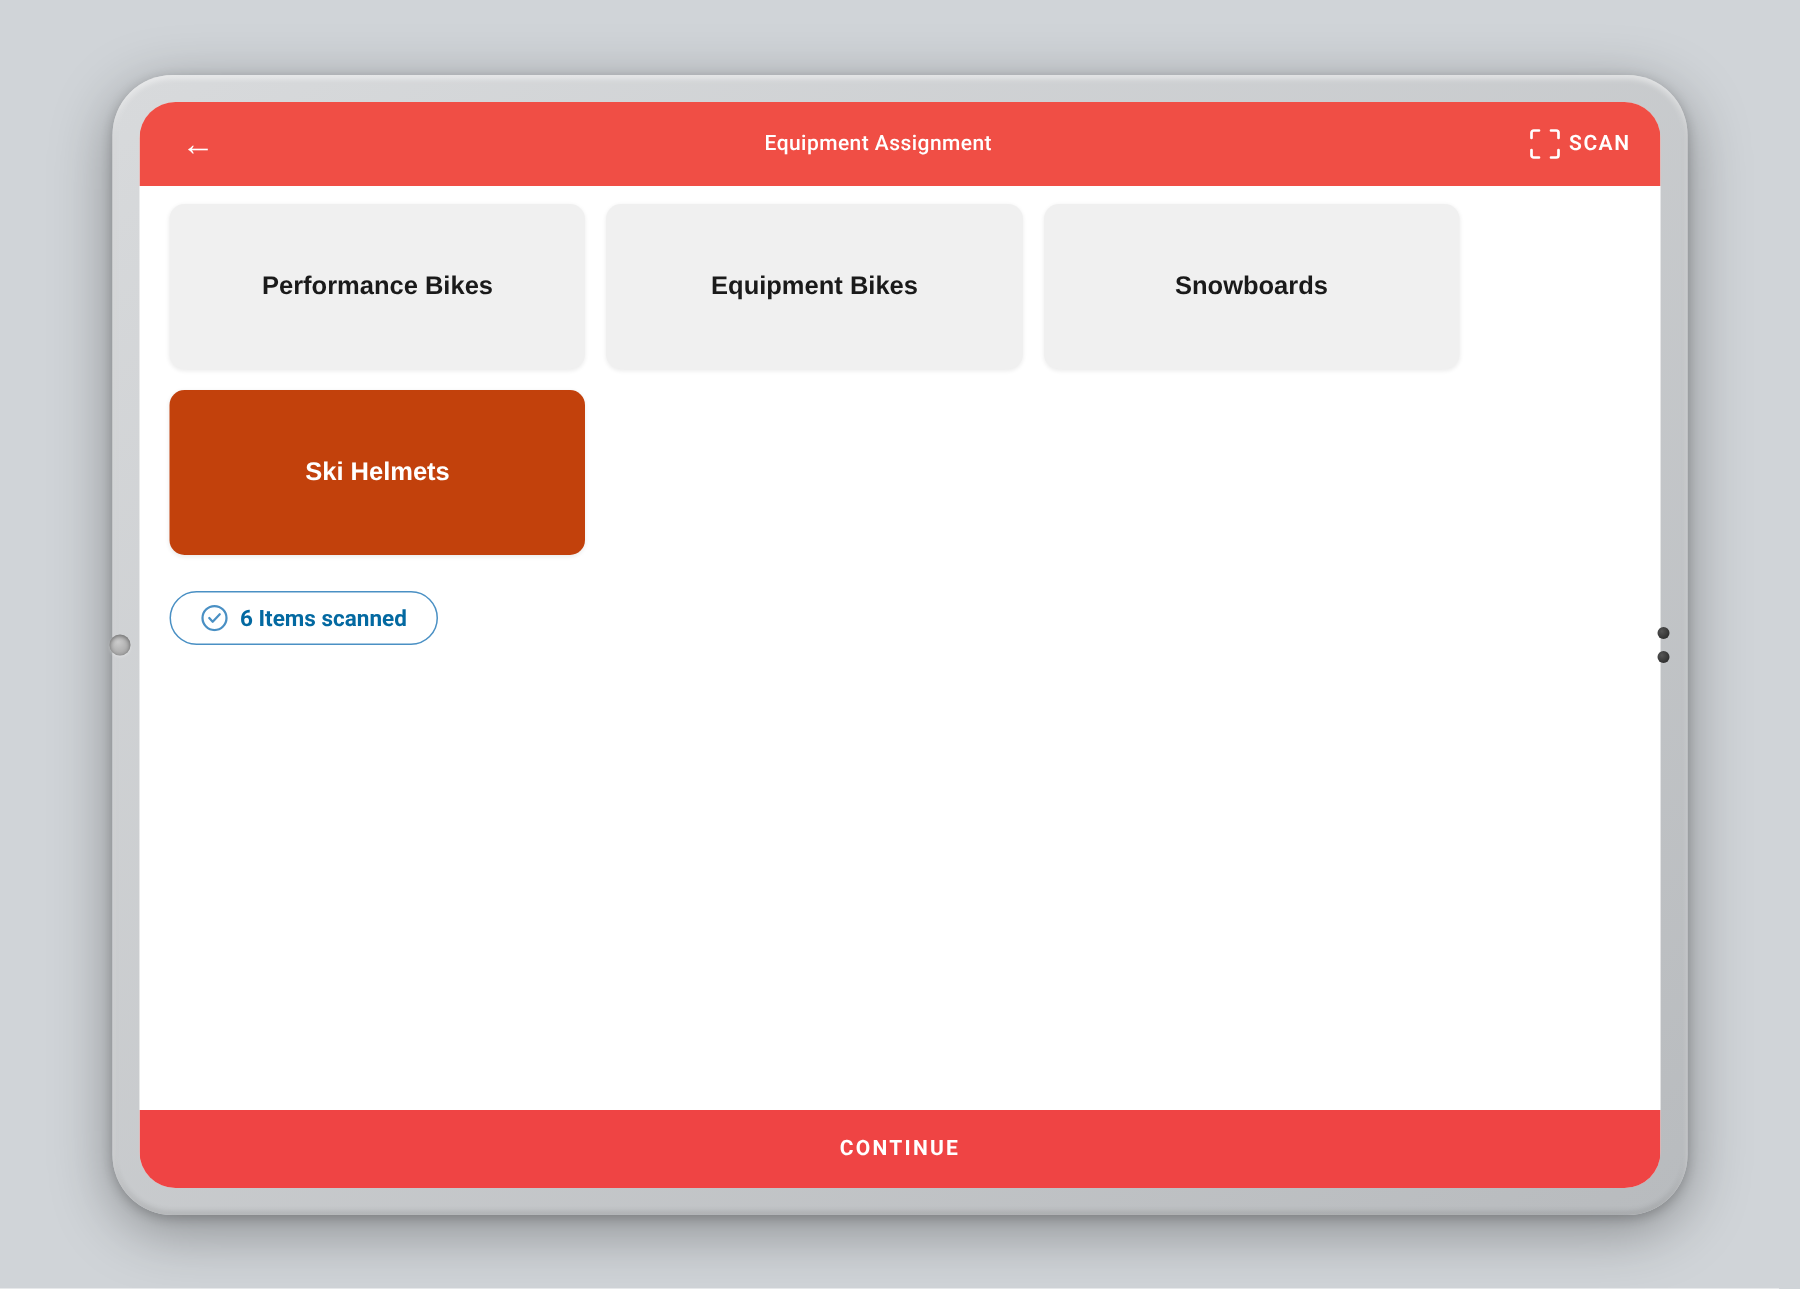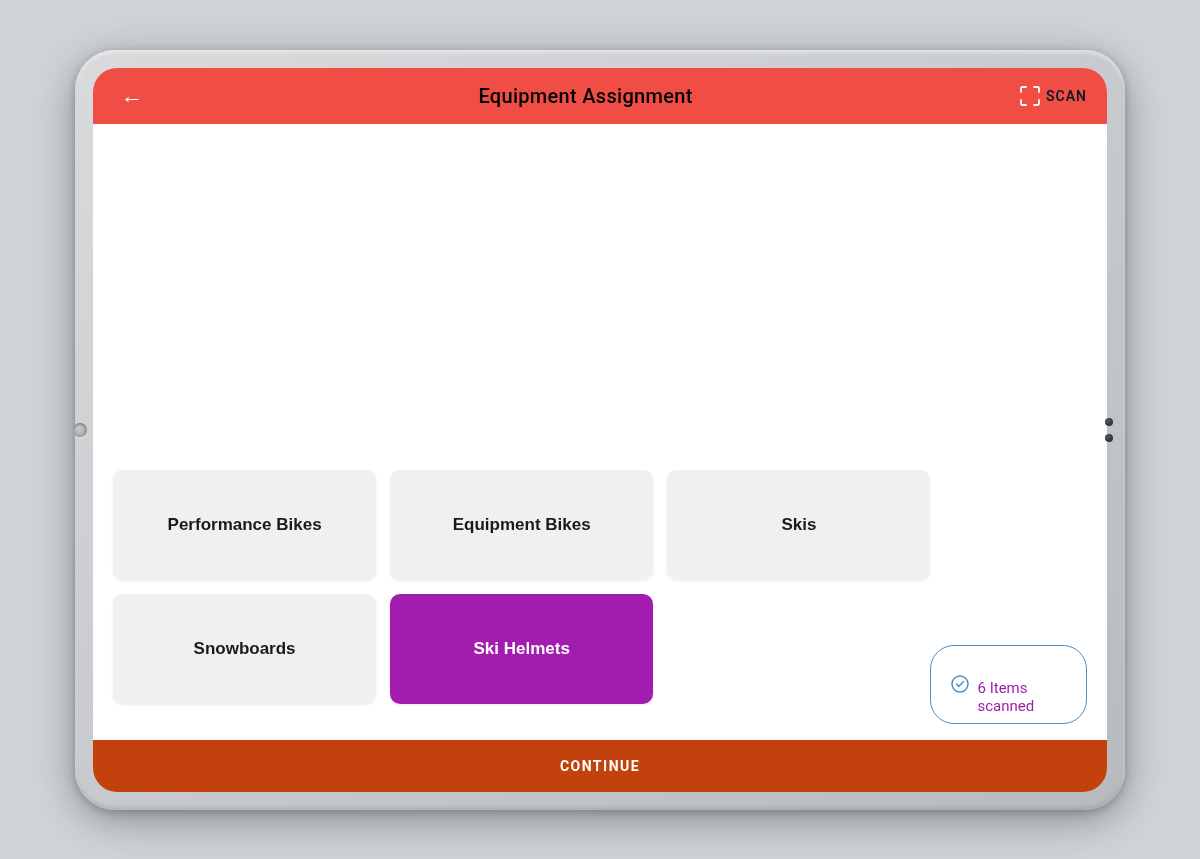--- a/index.html
+++ b/index.html
@@ -83,43 +83,44 @@
     .header-back {
       color: white;
       font-size: 22px;
       cursor: pointer;
       display: flex;
       align-items: center;
       padding: 4px 8px;
     }
 
     .header-title {
-      color: #000000;
-      font-size: 20px;
+      color: #ffffff;
+      font-size: 14px;
       font-weight: 500;
       letter-spacing: 0.3px;
     }
 
     .header-scan {
-      color: #0f172a;
+      color: #ffffff;
       font-size: 14px;
       font-weight: 600;
       letter-spacing: 1px;
       display: flex;
       align-items: center;
       gap: 6px;
       cursor: pointer;
     }
     
 
     .main-content {
       flex: 1;
-      padding: 24px 20px 16px 20px;
-      display: flex;
-      align-items: flex-end;
+      padding: 12px 20px 16px 20px;
+      display: flex;
+      flex-direction: column;
+      align-items: flex-start;
       background: white;
       overflow: hidden;
     }
 
     .grid {
       display: grid;
       grid-template-columns: repeat(3, 1fr);
       gap: 14px;
       width: 100%;
       max-width: 860px;
@@ -134,21 +135,21 @@
       align-items: center;
       justify-content: center;
       cursor: pointer;
       border: none;
       outline: none;
       box-shadow: 0 1px 3px rgba(0,0,0,0.08);
       transition: background 0.15s;
     }
 
     .grid-item.selected {
-      background: #a21caf;
+      background: #c2410c;
     }
 
     .grid-item-label {
       font-size: 17px;
       font-weight: 700;
       color: #1a1a1a;
       text-align: center;
       padding: 0 12px;
     }
 
@@ -168,27 +169,26 @@
     }
 
     .check-circle-icon {
       display: flex;
       align-items: center;
       justify-content: center;
     }
 
     .badge-text {
       font-size: 15px;
-      color: #a21caf;
-      font-weight: 400;
-      margin-top: 25px;
+      color: #0369a1;
+      font-weight: 700;
     }
 
     .footer {
-      background: #c2410c;
+      background: #ef4444;
       height: 52px;
       display: flex;
       align-items: center;
       justify-content: center;
       cursor: pointer;
       flex-shrink: 0;
     }
 
     .footer-label {
       color: white;
@@ -228,23 +228,20 @@
     <div class="main-content">
       <div class="grid" id="category-grid">
 
       <button class="grid-item">
             <span class="grid-item-label">Performance Bikes</span>
           </button>
           <button class="grid-item">
             <span class="grid-item-label">Equipment Bikes</span>
           </button>
           <button class="grid-item">
-            <span class="grid-item-label">Skis</span>
-          </button>
-          <button class="grid-item">
             <span class="grid-item-label">Snowboards</span>
           </button>
           <button class="grid-item selected">
             <span class="grid-item-label">Ski Helmets</span>
           </button>
         </div>
 
       <div class="items-scanned-badge">
         <span class="check-circle-icon">
           <svg width="18" height="18" viewBox="0 0 18 18" fill="none" xmlns="http://www.w3.org/2000/svg">

